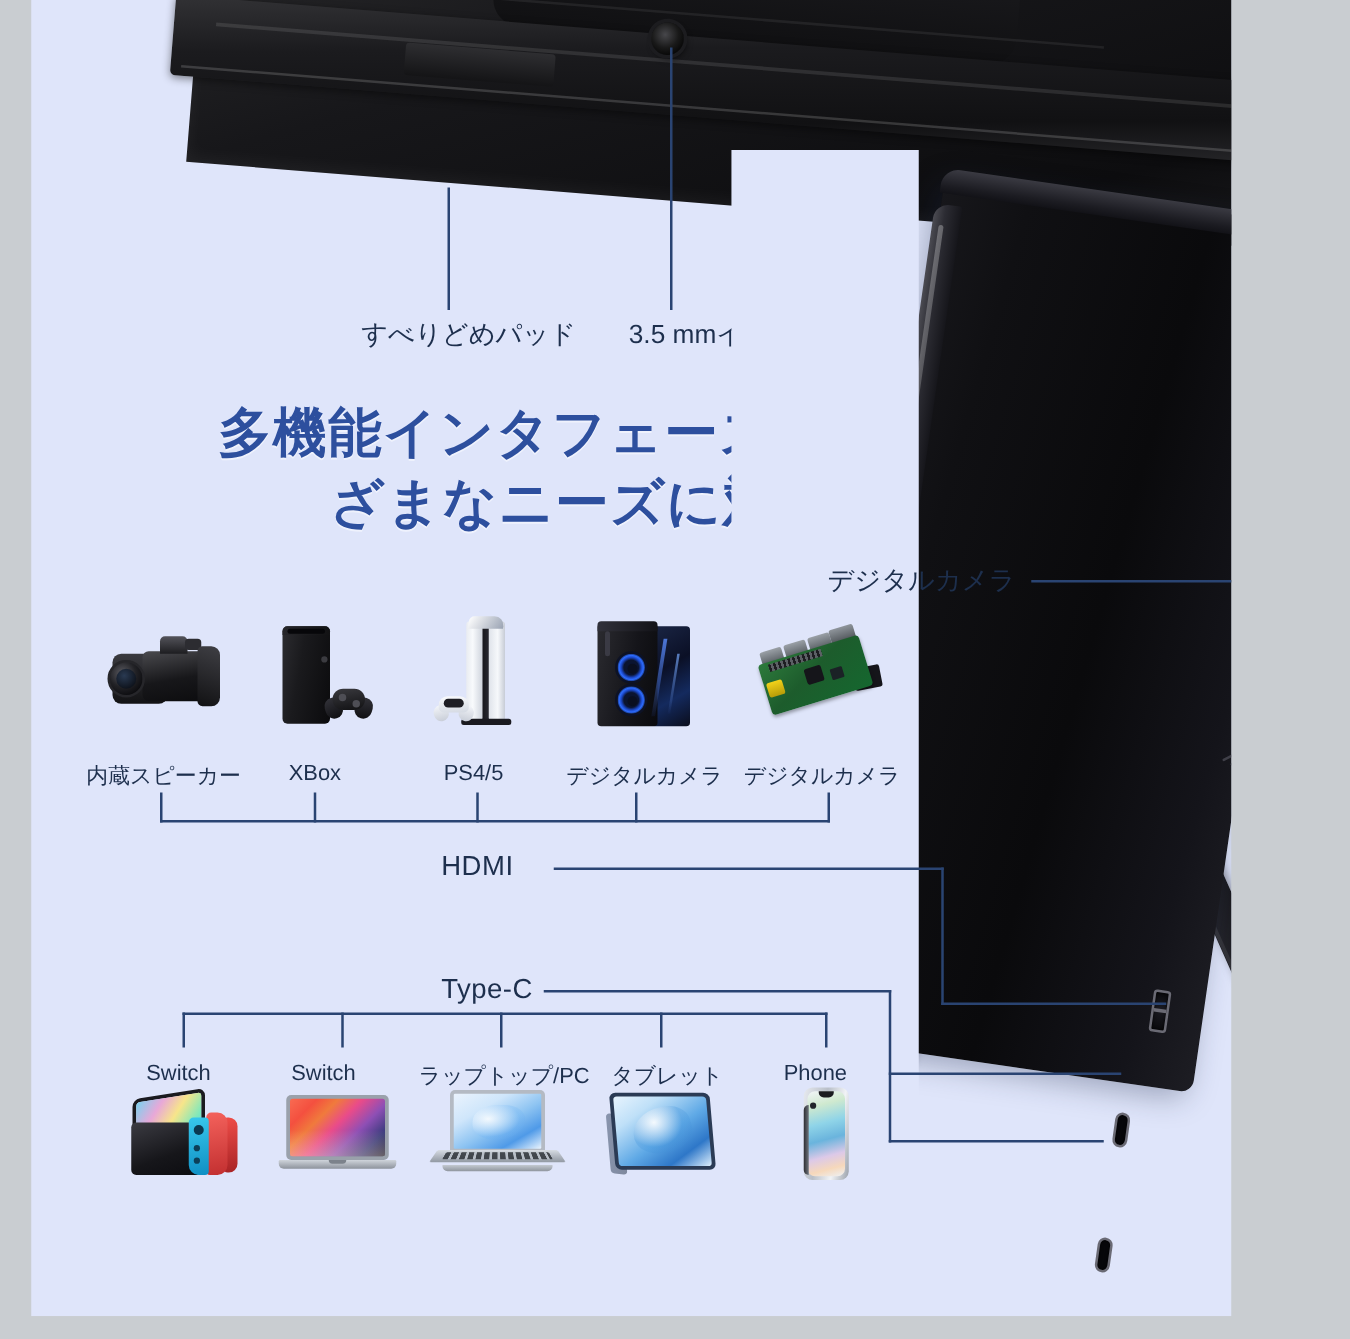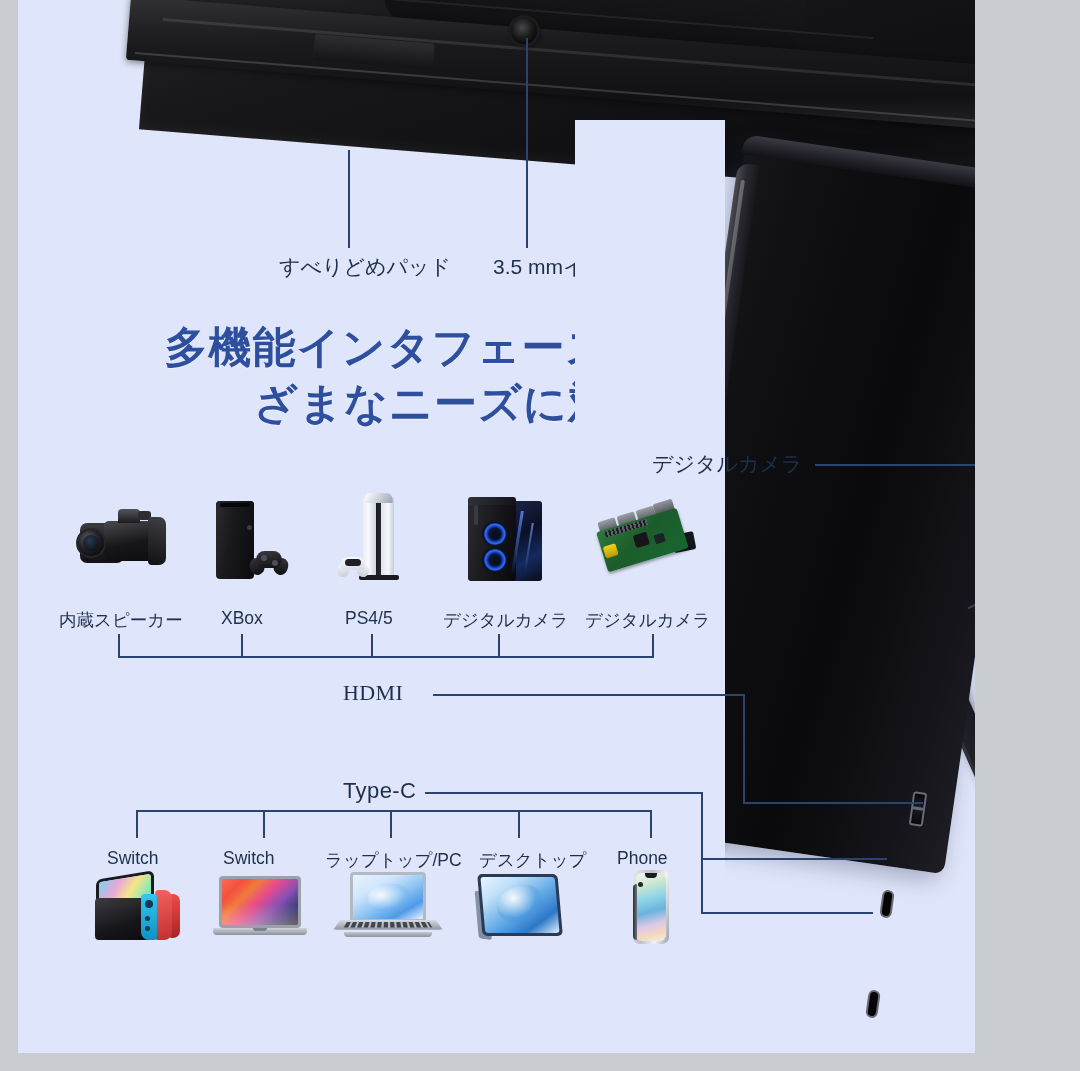--- a/index.html
+++ b/index.html
@@ -8,21 +8,21 @@
     background:#c9cdd1;
     font-family:"Liberation Sans","DejaVu Sans",sans-serif;
     overflow:hidden;
   }
   #stage {
     position:absolute; left:0; top:0; width:1080px; height:1071px;
     background:#c9cdd1;
   }
   
   #canvas {
-    position:absolute; left:15px; top:0px;
+    position:absolute; left:25px; top:0px;
     width:960px; height:1053px;
     background:#dfe5fa;
     overflow:hidden;
     padding-left:20px;
   }
   
   #bottom-strip {
     position:absolute; left:0; top:1053px; width:1080px; height:18px;
     background:#c9cdd1;
   }
@@ -452,42 +452,42 @@
     <div class="lbl lbl-dev" style="left:428px; top:608px;">デジタルカメラ</div>
     <div class="lbl lbl-dev" style="left:570px; top:608px;">デジタルカメラ</div>
 
     <div class="vline" style="left:103px; top:634px; height:24px;"></div>
     <div class="vline" style="left:226px; top:634px; height:24px;"></div>
     <div class="vline" style="left:356px; top:634px; height:24px;"></div>
     <div class="vline" style="left:483px; top:634px; height:24px;"></div>
     <div class="vline" style="left:637px; top:634px; height:24px;"></div>
     <div class="hline" style="left:103px; top:656px; width:536px;"></div>
 
-    <div class="lbl lbl-bus" style="left:328px; top:680px;font-family:Liberation Serif, serif;">HDMI</div>
+    <div class="lbl lbl-bus" style="left:328px; top:680px;">HDMI</div>
     <div class="hline" style="left:418px; top:694px; width:312px;"></div>
     <div class="vline" style="left:728px; top:694px; height:110px;"></div>
     <div class="hline" style="left:728px; top:802px; width:180px;"></div>
 
     <div class="lbl lbl-bus" style="left:328px; top:778px;">Type-C</div>
     <div class="hline" style="left:410px; top:792px; width:278px;"></div>
     <div class="vline" style="left:686px; top:792px; height:122px;"></div>
     <div class="hline" style="left:686px; top:858px; width:186px;"></div>
     <div class="hline" style="left:686px; top:912px; width:172px;"></div>
 
     <div class="hline" style="left:121px; top:810px; width:516px;"></div>
     <div class="vline" style="left:121px; top:810px; height:28px;"></div>
     <div class="vline" style="left:248px; top:810px; height:28px;"></div>
     <div class="vline" style="left:375px; top:810px; height:28px;"></div>
     <div class="vline" style="left:503px; top:810px; height:28px;"></div>
     <div class="vline" style="left:635px; top:810px; height:28px;"></div>
 
     <div class="lbl lbl-dev" style="left:92px;  top:848px;">Switch</div>
     <div class="lbl lbl-dev" style="left:208px; top:848px;">Switch</div>
     <div class="lbl lbl-dev" style="left:310px; top:848px;text-align:right;">ラップトップ/PC</div>
-    <div class="lbl lbl-dev" style="left:464px; top:848px;">デスクトップ</div>
+    <div class="lbl lbl-dev" style="left:464px; top:848px;">タブレット</div>
     <div class="lbl lbl-dev" style="left:602px; top:848px;">Phone</div>
 
     <div class="dev" style="left:70px;  top:868px; width:105px; height:90px;">
       <div class="sw">
         <div class="sw-jr2"></div>
           <div class="sw-jr"></div>
         <div class="sw-screen"></div>
         <div class="sw-body"></div>
         <div class="sw-jl"></div>
         <div class="sw-stick"></div>

